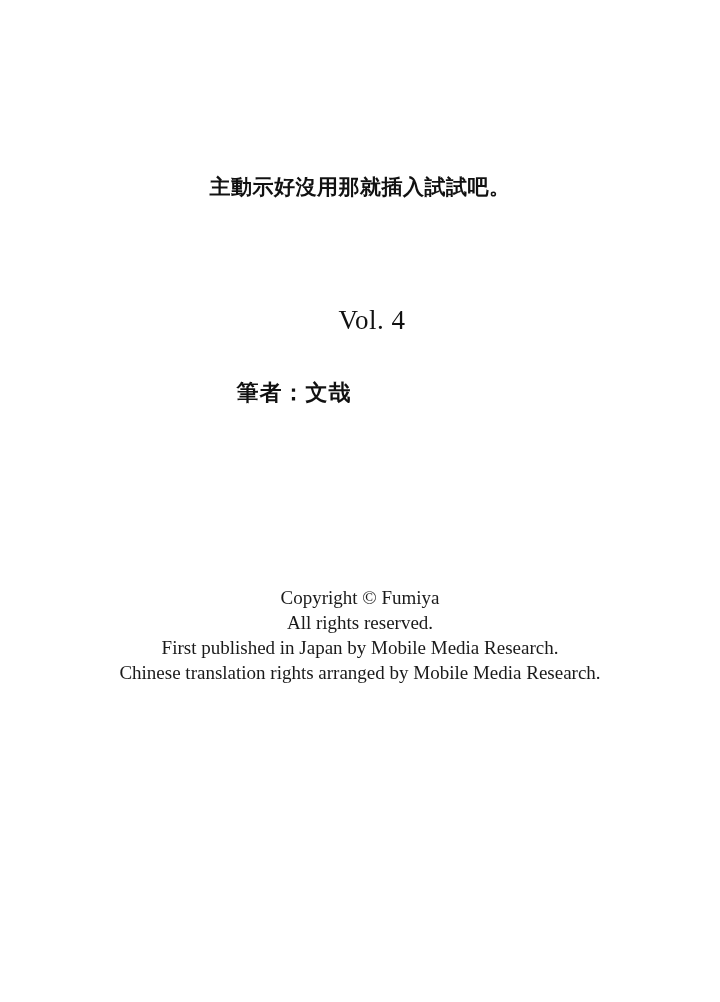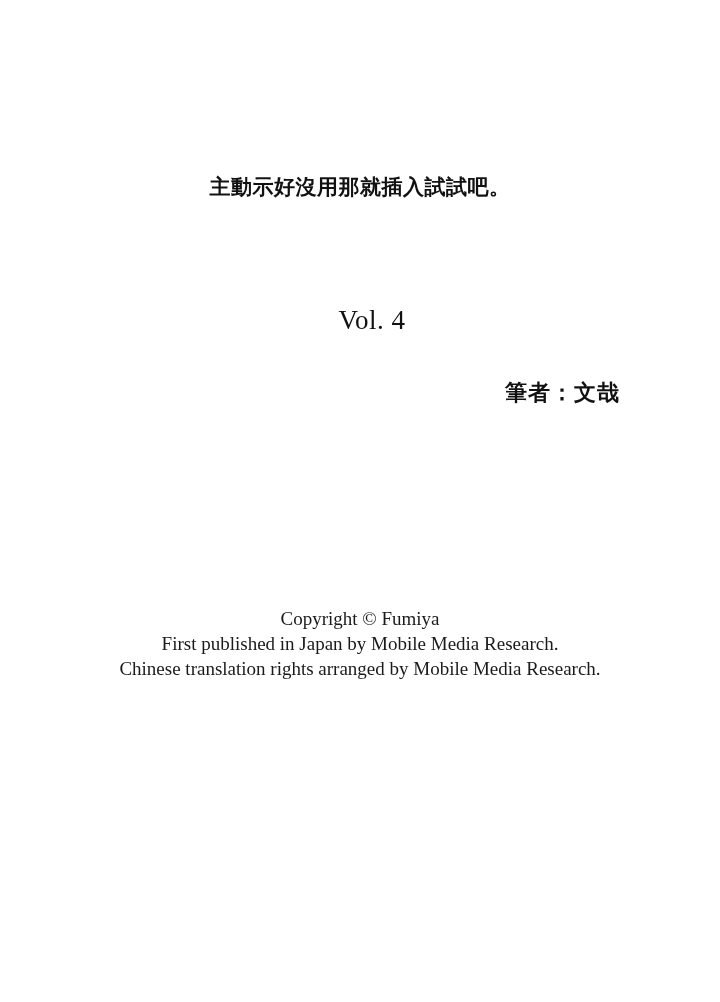--- a/index.html
+++ b/index.html
@@ -51,35 +51,33 @@
     font-weight: normal;
     color: #111111;
     letter-spacing: 0.5px;
     padding-left: 12px;
   }
   .author {
     position: absolute;
     top: 378px;
     left: 0;
     width: 588px;
-    text-align: right;
+    text-align: center;
     font-family: "DejaVu Sans", sans-serif;
     font-weight: bold;
     font-size: 22px;
     color: #111111;
     letter-spacing: 1px;
-    padding-left: 32px;
   }
   .copyright-block {
     position: absolute;
     top: 585px;
     left: 0;
     width: 720px;
     text-align: center;
-    margin-top: 21px;
   }
   .copyright-line {
     font-family: "Liberation Serif", serif;
     font-size: 19px;
     line-height: 25px;
     color: #1a1a1a;
     white-space: nowrap;
   }
 </style>
 </head>
@@ -90,17 +88,18 @@
   <div class="title-block">
     <div class="title-line title-line-2">主動示好沒用那就插入試試吧。</div>
   </div>
 
   <div class="volume">Vol. 4</div>
 
   <div class="author">筆者：文哉</div>
 
   <div class="copyright-block">
     <div class="copyright-line">Copyright © Fumiya</div>
+    <div class="copyright-line">All rights reserved.</div>
     <div class="copyright-line">First published in Japan by Mobile Media Research.</div>
     <div class="copyright-line">Chinese translation rights arranged by Mobile Media Research.</div>
   </div>
 
 </div>
 
 </body></html>

